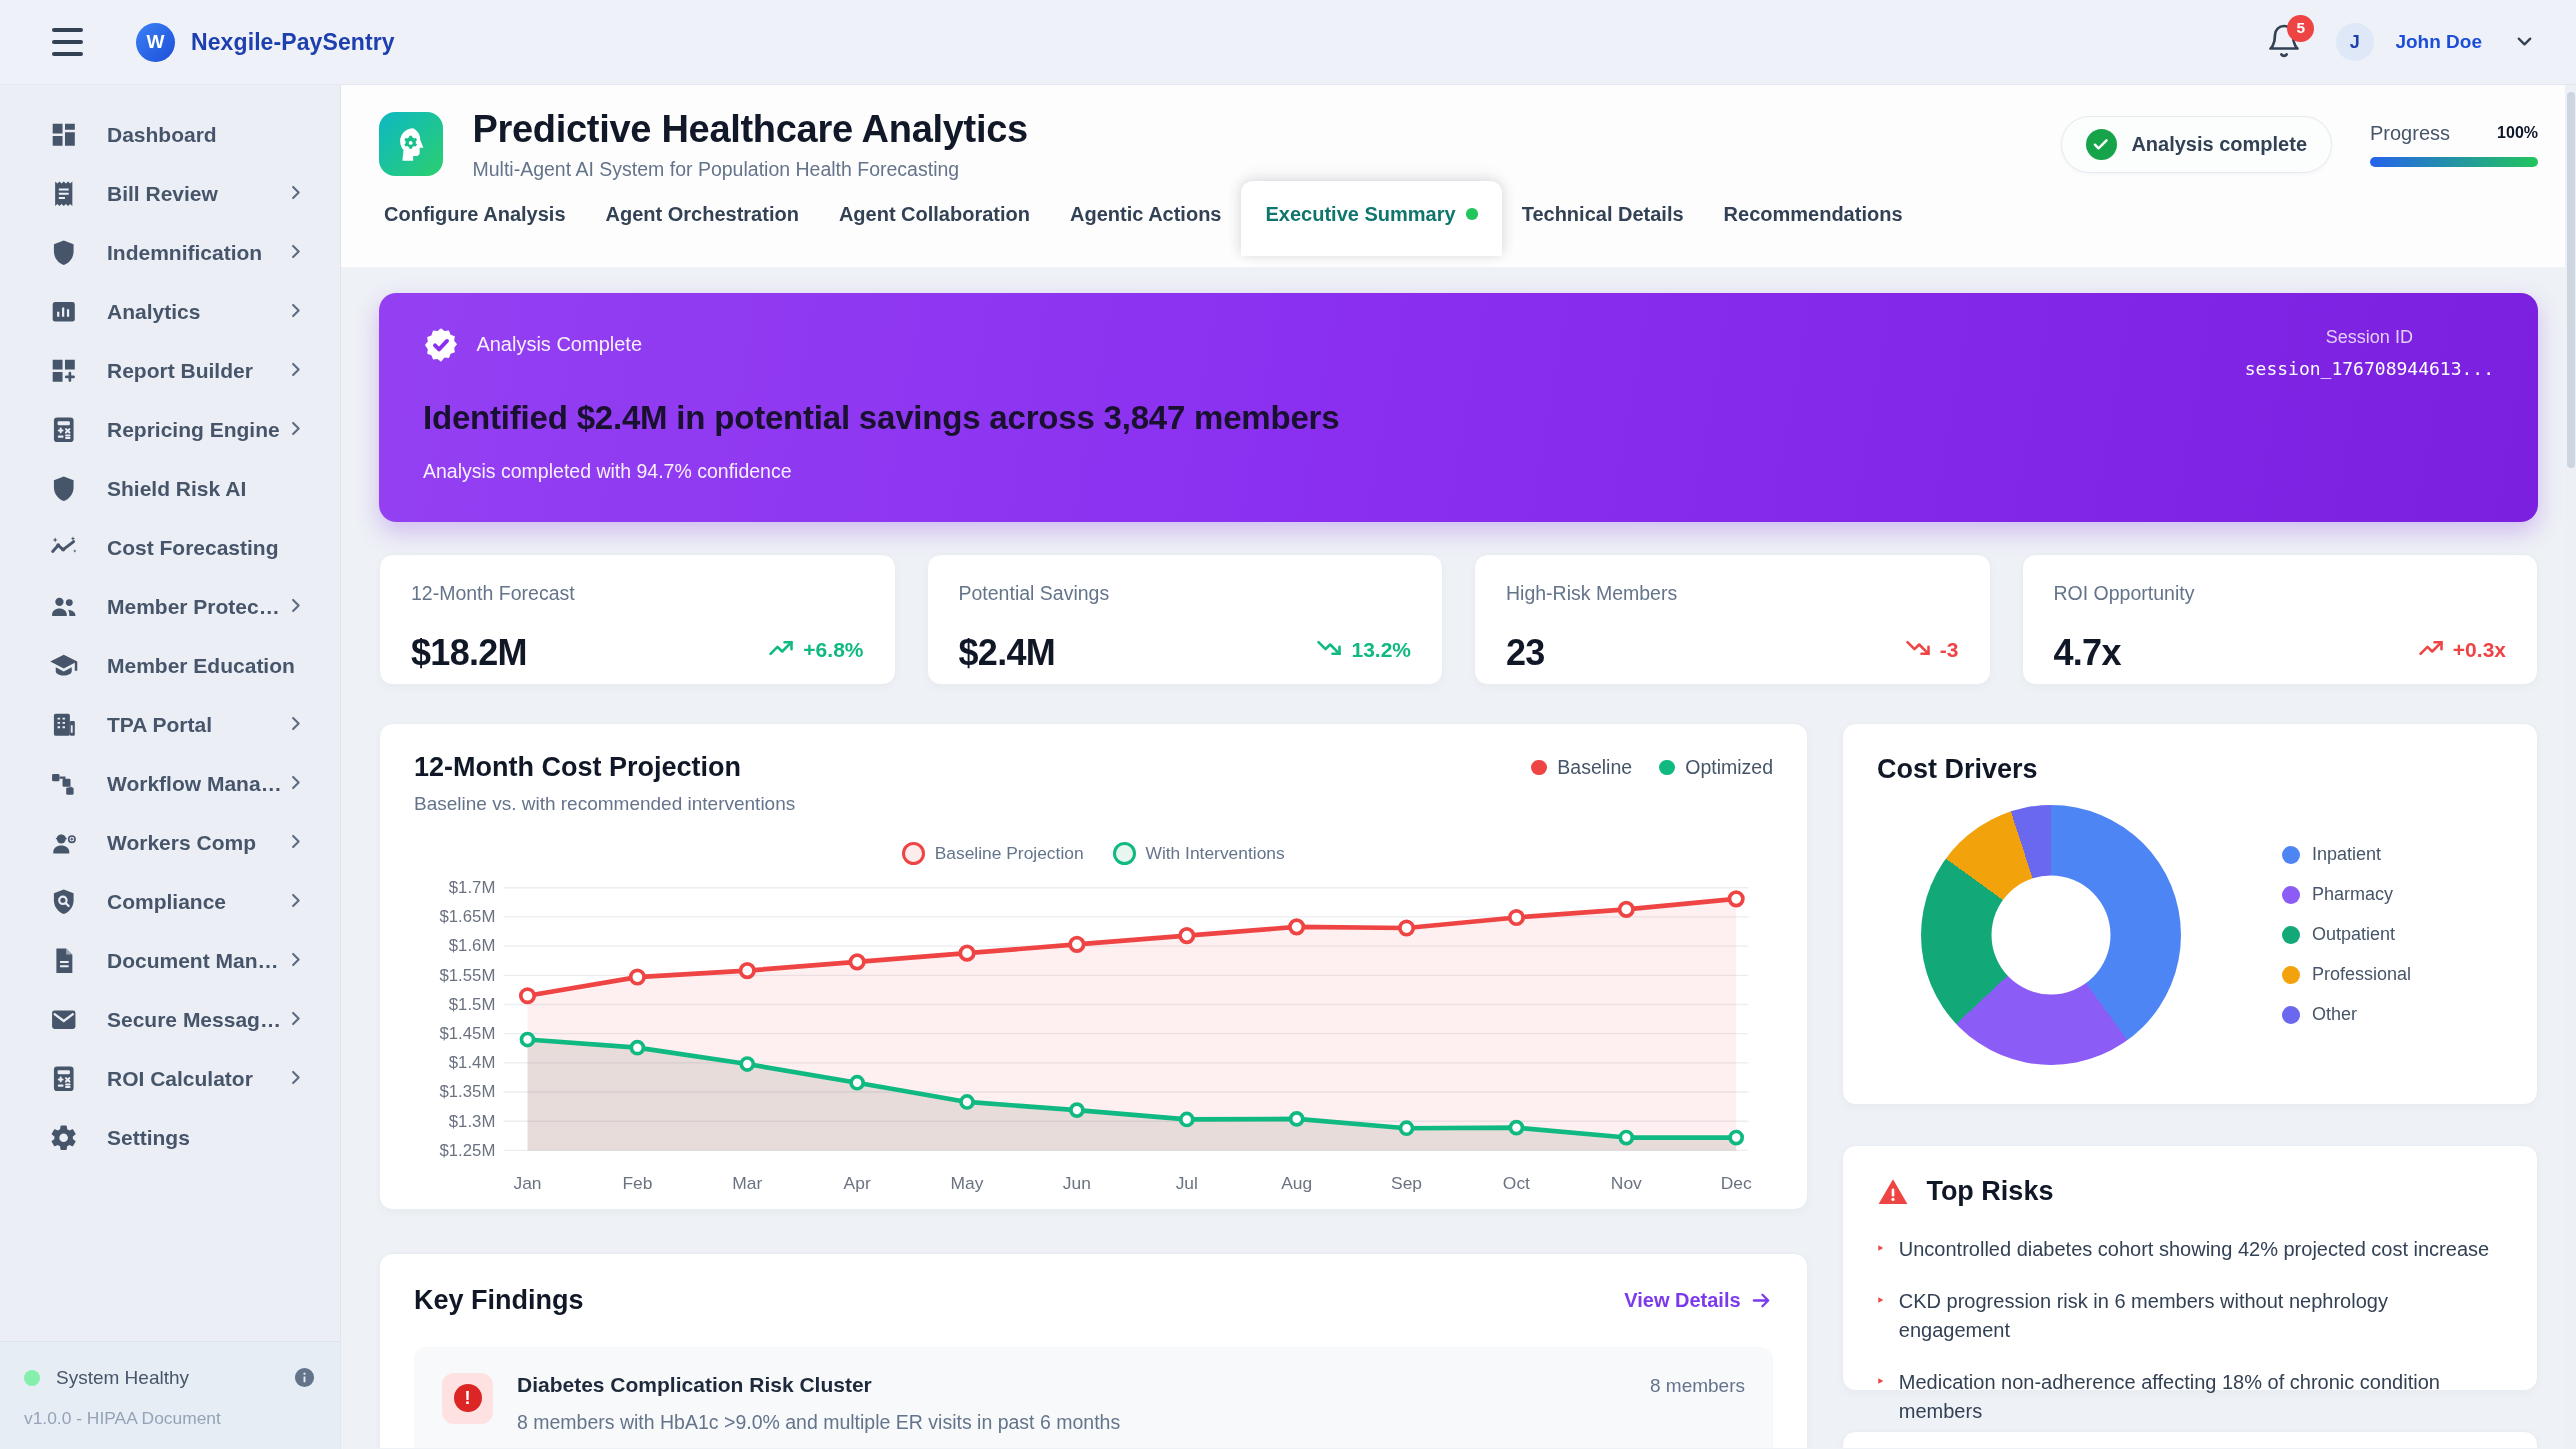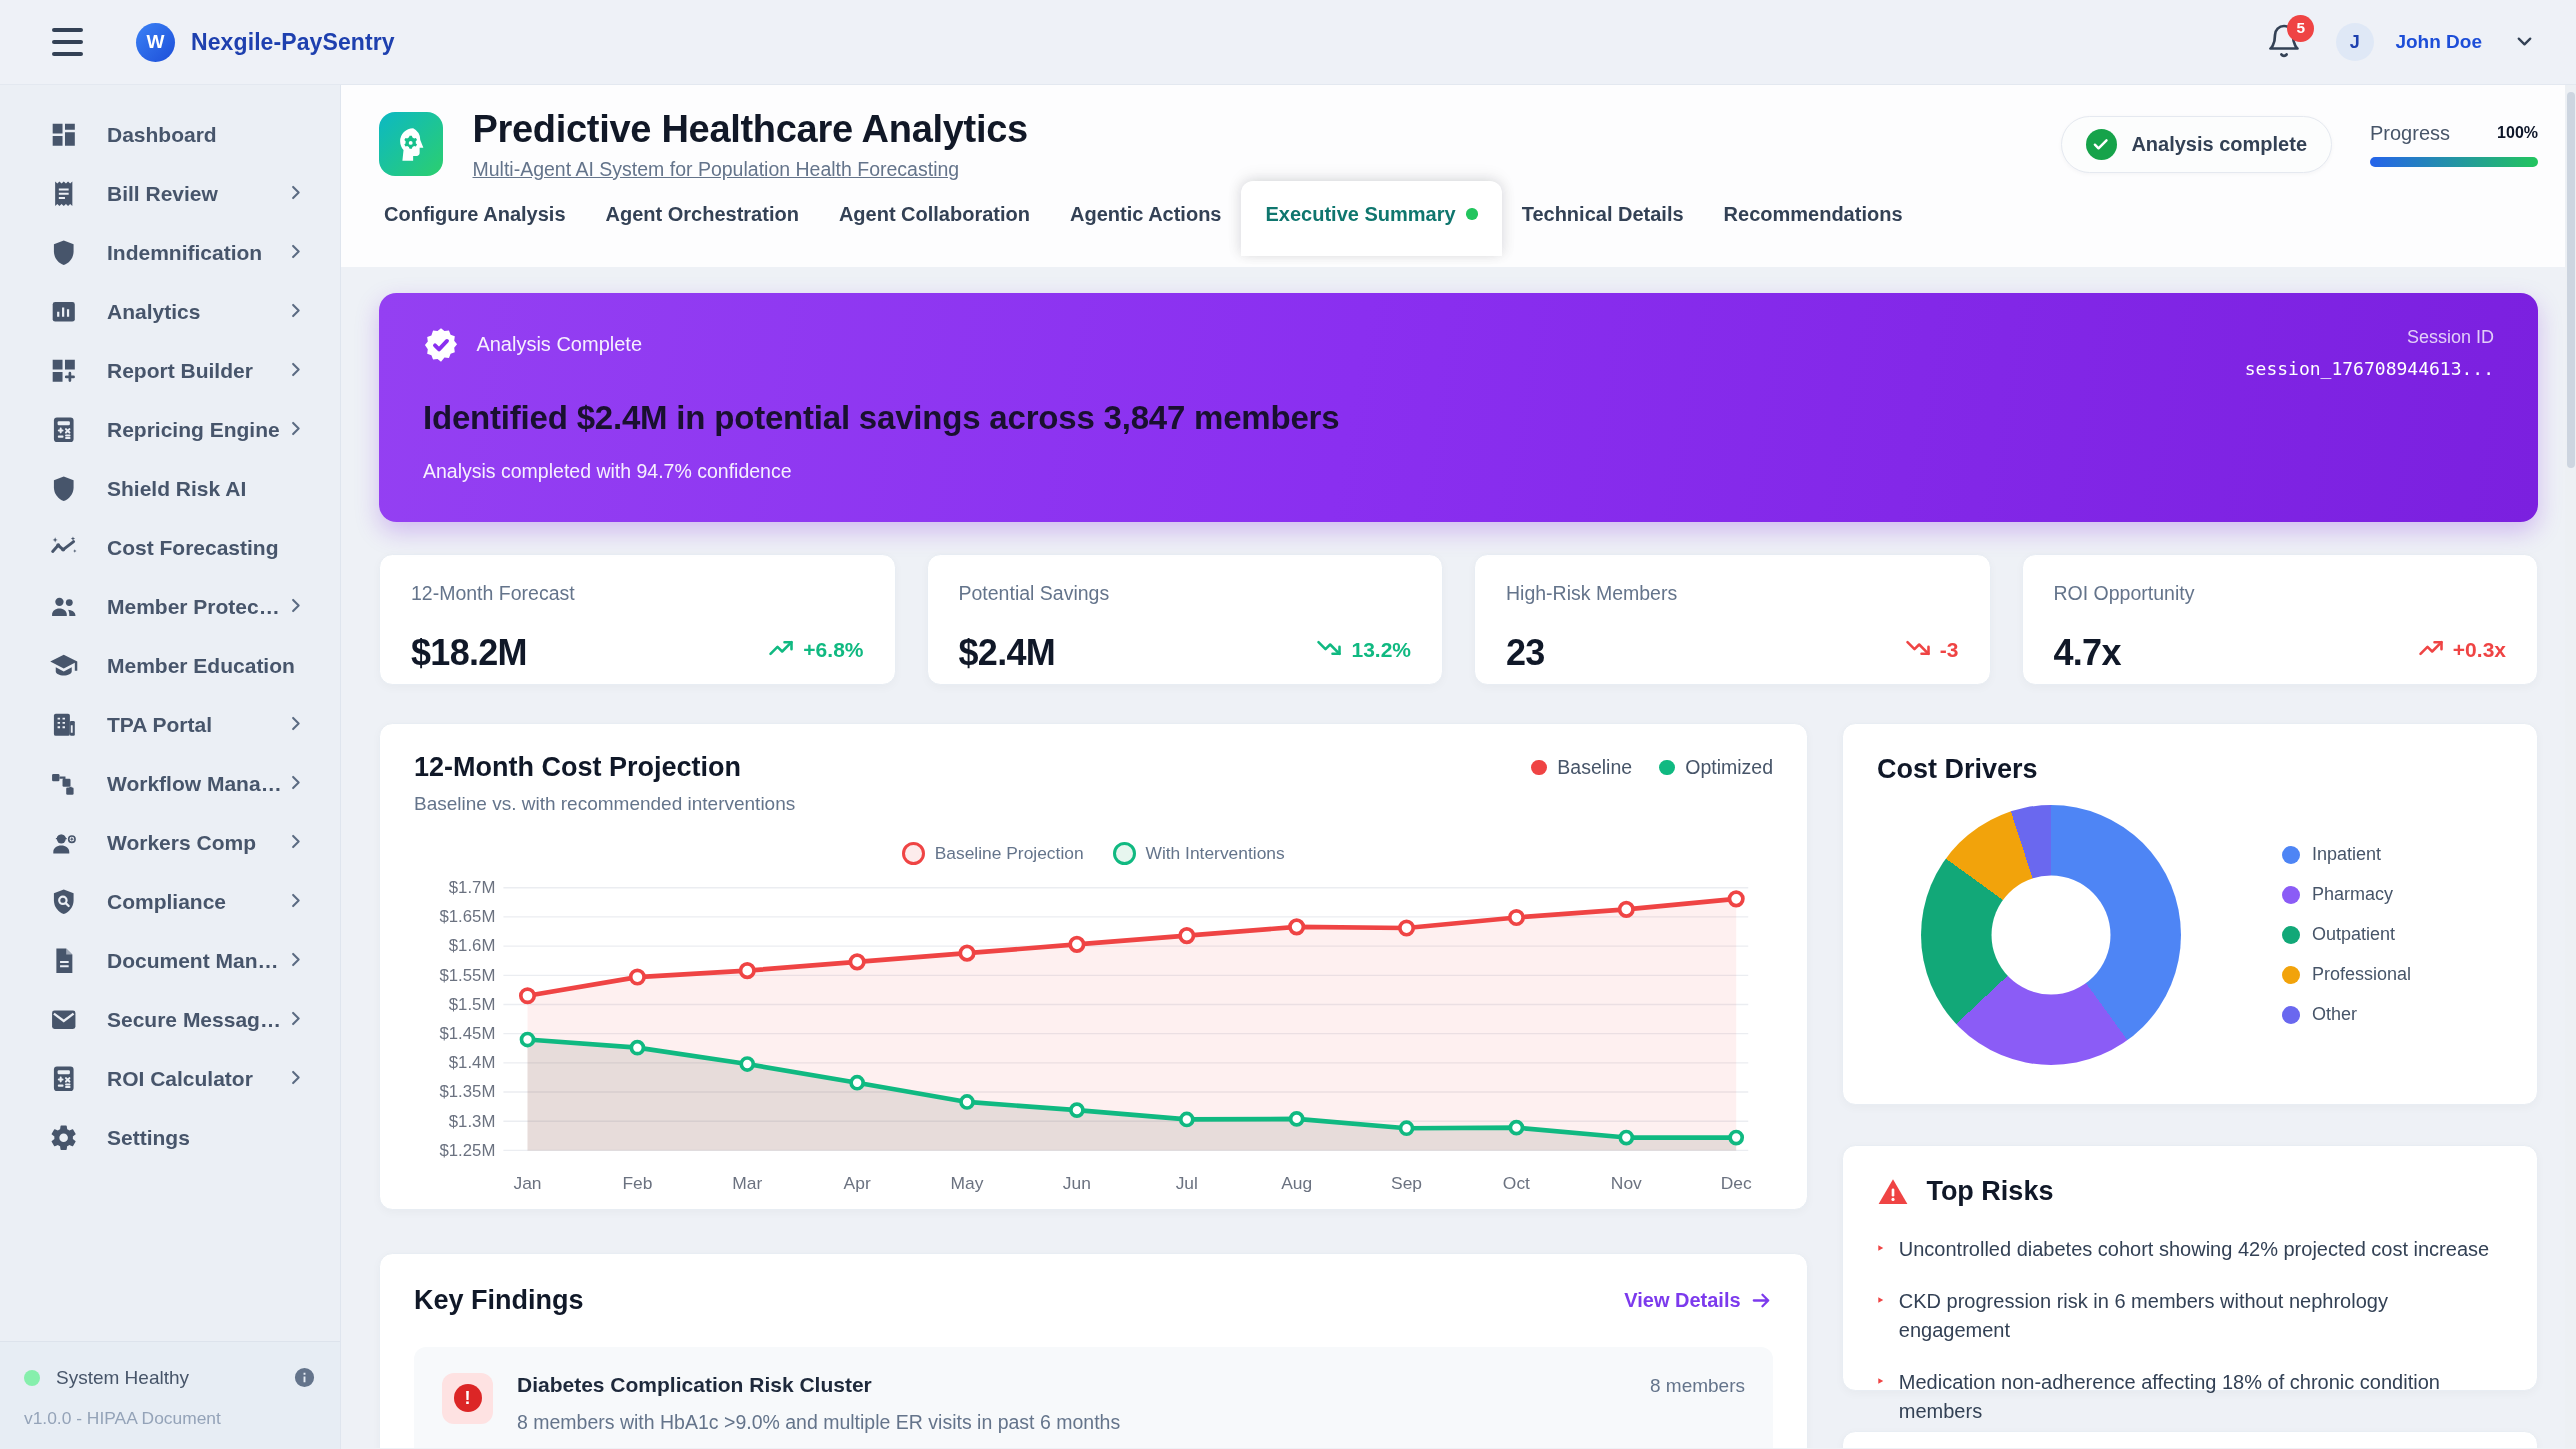--- a/index.html
+++ b/index.html
@@ -45,21 +45,21 @@
 
   
   .main { position:absolute; left:341px; top:85px; width:2235px; height:1364px; }
   .head-band { position:relative; background:#fdfdfe; height:182px; box-shadow:0 0.7px 0 #e8edf3; }
   .title-row { display:flex; align-items:center; padding:23px 38px 0 38px; }
   .app-icon { width:64px; height:64px; border-radius:16px; background:linear-gradient(135deg,#0cb8c4,#2ccf6e);
     display:flex; align-items:center; justify-content:center; }
   .app-icon svg { width:39px; height:39px; fill:#fff; }
   .title-texts { margin-left:29.5px; }
   .page-title { font-size:38px; font-weight:800; color:#111827; letter-spacing:-0.3px; }
-  .page-sub { font-size:19.5px; color:#64748b; margin-top:6.7px;text-decoration:underline; }
+  .page-sub { font-size:19.5px; color:#64748b; margin-top:6.7px; }
   .head-right { margin-left:auto; display:flex; align-items:center; gap:38px; }
   .status-pill { display:flex; align-items:center; gap:14.8px; background:#fcfdfd; border:1.3px solid #e5e9f0;
     border-radius:29.5px; padding:12px 24px; box-shadow:0 1.3px 4px rgba(15,23,42,.04); }
   .status-pill .ck { width:31px; height:31px; border-radius:50%; background:#16a34a; display:flex; align-items:center; justify-content:center; }
   .status-pill .ck svg { width:17.4px; height:17.4px; stroke:#fff; }
   .status-pill .txt { font-size:20px; font-weight:600; color:#334155; }
   .progress-box { width:168px; }
   .progress-top { display:flex; justify-content:space-between; align-items:center; }
   .progress-lbl { font-size:20px; color:#475569; }
   .progress-val { font-size:16px; font-weight:700; color:#0f172a; }
@@ -76,21 +76,21 @@
   
   .content { position:relative; background:#eef1f6; height:1181px; padding:25.5px 38px 0 38px; overflow:hidden; }
 
   .banner { position:relative; border-radius:17.4px; padding:34px 44px 39px 44px; color:#fff;
     background:linear-gradient(100deg,#9440f2 0%,#8a2ff0 45%,#7b20df 100%); box-shadow:0 9.4px 23px rgba(124,32,224,.25); }
   .banner-top { display:flex; align-items:flex-start; }
   .banner-status { display:flex; align-items:center; gap:17.4px; }
   .banner-status svg { width:36px; height:36px; }
   .banner-status .t { font-size:20px; color:rgba(255,255,255,.92); }
   .session { margin-left:auto; text-align:right; }
-  .session-lbl { font-size:18px; color:rgba(255,255,255,.78); }
+  .session-lbl { font-size:18px; color:rgba(255,255,255,.78);text-align:center; }
   .session-id { margin-top:10.7px; font-family:"DejaVu Sans Mono", monospace; font-size:18px; color:#ffffff; }
   .banner-headline { margin-top:20px; font-size:33px; font-weight:800; color:#1a1030; letter-spacing:-0.2px; }
   .banner-subline { margin-top:23px; font-size:19.5px; color:rgba(255,255,255,.92); }
 
   .stats-row { display:flex; gap:31px; margin-top:32px; }
   .stat-card { flex:1 1 0; background:#fff; border:1.3px solid #e8edf3; border-radius:13.4px; padding:27px 31px;
     box-shadow:0 2.7px 9.4px rgba(15,23,42,.03); height:131px; }
   .stat-label { font-size:19.5px; color:#64748b; }
   .stat-row2 { display:flex; align-items:center; justify-content:space-between; margin-top:27px; }
   .stat-value { font-size:36px; font-weight:800; color:#101828; letter-spacing:-0.7px; }

